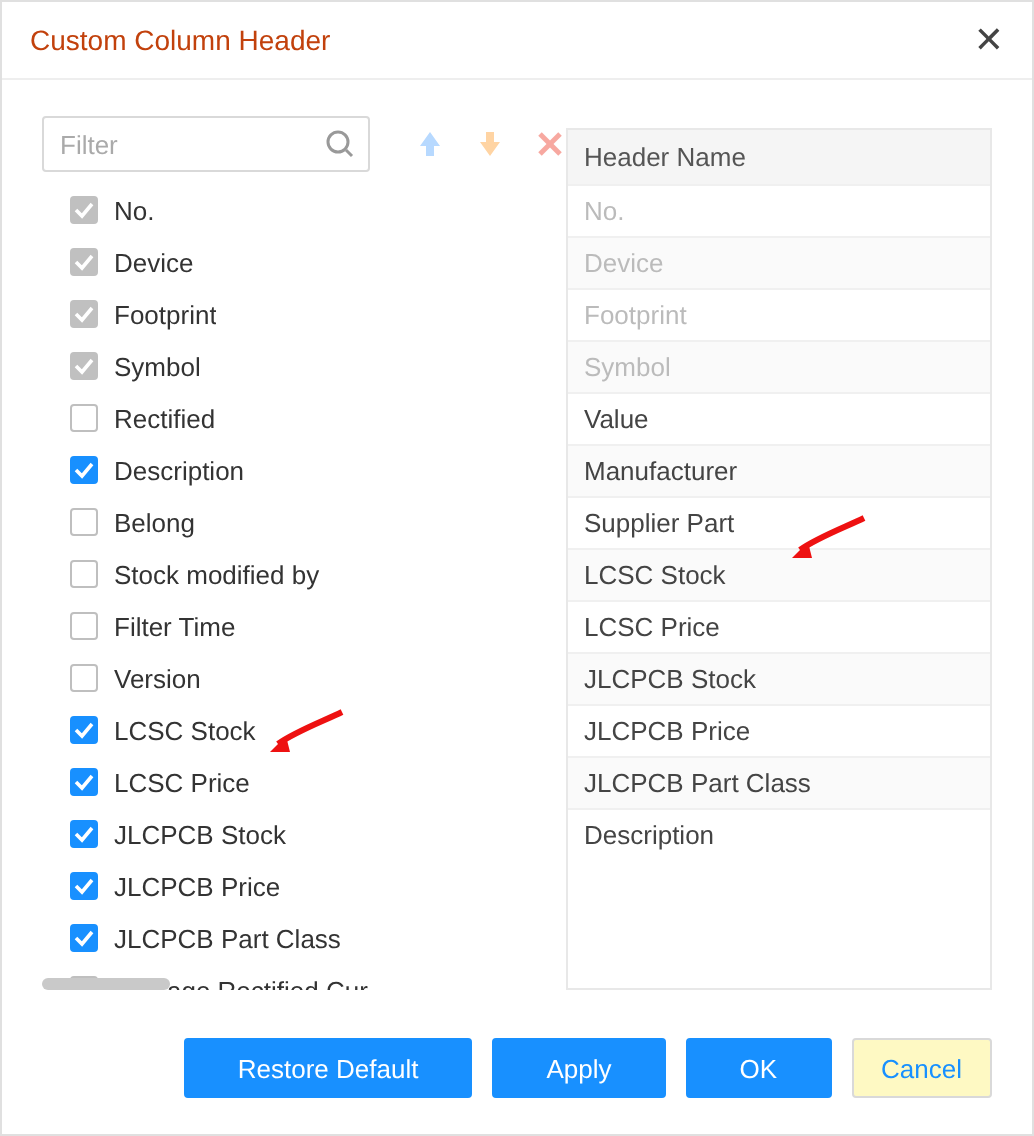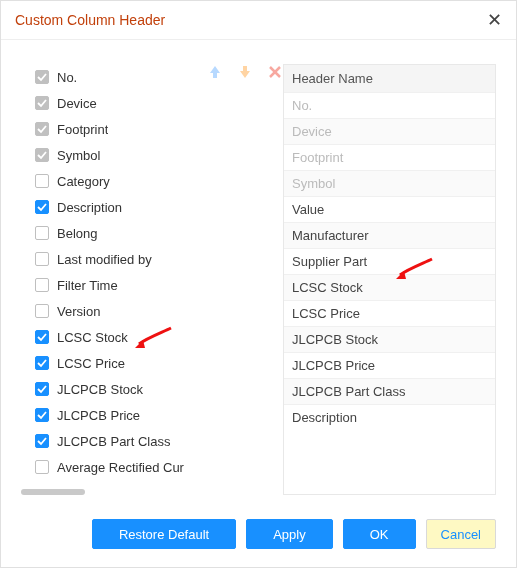--- a/index.html
+++ b/index.html
@@ -47,20 +47,29 @@
 
 <div class="dialog">
   <div class="titlebar">
     <h1>Custom Column Header</h1>
     <span class="close-x">✕</span>
   </div>
 
   <div class="body">
 
     <div class="left">
+      <div class="searchwrap">
+        <input type="text" placeholder="Filter" style="">
+        <span class="searchicon">
+          <svg viewBox="0 0 16 16" fill="none" stroke="#999" stroke-width="1.5">
+              <circle cx="7" cy="7" r="5"></circle>
+              <line x1="11" y1="11" x2="14" y2="14"></line>
+            </svg>
+        </span>
+      </div>
       <div class="listwrap">
         <div class="list" id="col-list">
             <div class="item">
               <span class="chk checked disabled">
                 <svg viewBox="0 0 10 10">
                   <path d="M1 5 L4 8 L9 2" stroke="#fff" stroke-width="1.8" fill="none"></path>
                 </svg>
               </span>
               <span class="item-label">No.</span>
             </div>
@@ -83,37 +92,37 @@
             <div class="item">
               <span class="chk checked disabled">
                 <svg viewBox="0 0 10 10">
                   <path d="M1 5 L4 8 L9 2" stroke="#fff" stroke-width="1.8" fill="none"></path>
                 </svg>
               </span>
               <span class="item-label">Symbol</span>
             </div>
             <div class="item">
               <span class="chk"></span>
-              <span class="item-label">Category</span>
+              <span class="item-label">Rectified</span>
             </div>
             <div class="item">
               <span class="chk checked">
                 <svg viewBox="0 0 10 10">
                   <path d="M1 5 L4 8 L9 2" stroke="#fff" stroke-width="1.8" fill="none"></path>
                 </svg>
               </span>
               <span class="item-label">Description</span>
             </div>
             <div class="item">
               <span class="chk"></span>
               <span class="item-label">Belong</span>
             </div>
             <div class="item">
               <span class="chk"></span>
-              <span class="item-label">Last modified by</span>
+              <span class="item-label">Stock modified by</span>
             </div>
             <div class="item">
               <span class="chk"></span>
               <span class="item-label">Filter Time</span>
             </div>
             <div class="item">
               <span class="chk"></span>
               <span class="item-label">Version</span>
             </div>
             <div class="item">

